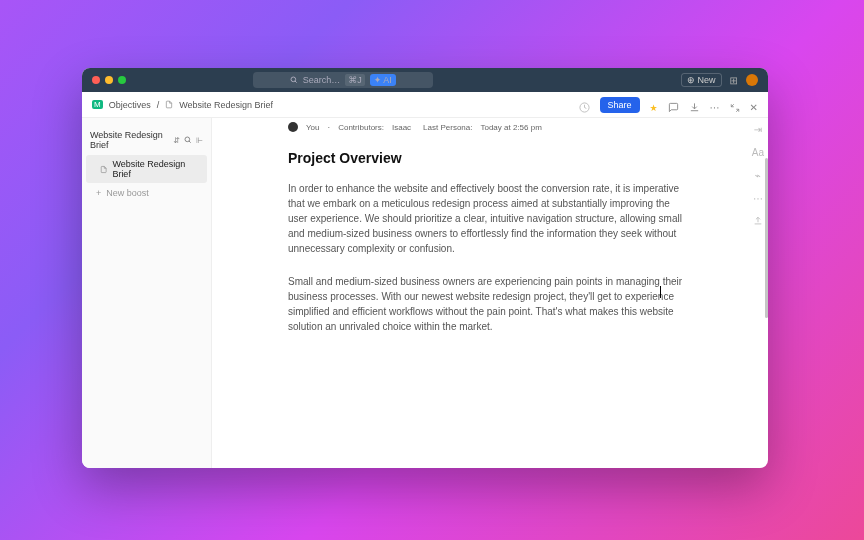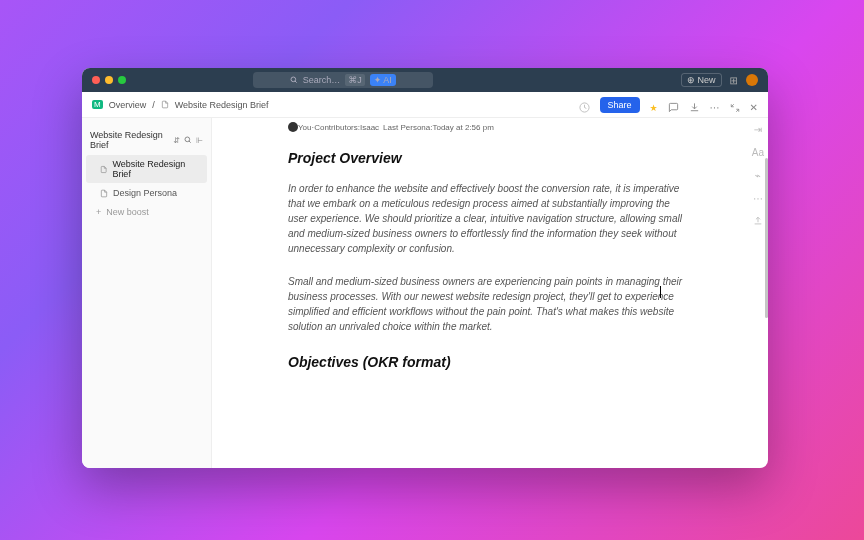--- a/index.html
+++ b/index.html
@@ -79,24 +79,24 @@
       padding: 8px 0;
       font-size: 9px;
     }
     .sb-header { padding: 4px 8px; display: flex; align-items: center; justify-content: space-between; color: #333; font-weight: 500; font-size: 9px;}
     .sb-icons { display: flex; gap: 4px; color: #888; font-size: 8px;}
     .sb-item { padding: 4px 8px 4px 14px; display: flex; align-items: center; gap: 5px; color: #555; cursor: pointer; margin: 1px 4px; border-radius: 3px;}
     .sb-item.active { background: #ececec; color: #222;}
     .sb-item-icon { font-size: 8px; color: #888; }
     .newpage { color: #999; padding: 4px 8px 4px 14px; display: flex; gap: 5px;}
     .content { flex: 1; overflow: hidden; position: relative; }
-    .doc-meta { padding: 4px 76px 8px 76px; display: flex; align-items: center; gap: 0; font-size: 8px; color: #666; }
+    .doc-meta { padding: 4px 76px 8px 76px; display: flex; align-items: center; gap: 8px; font-size: 8px; color: #666; }
     .meta-avatar { width: 10px; height: 10px; border-radius: 50%; background: #333; }
     .meta-label { font-weight: 500;}
-    .doc { padding: 8px 76px 20px 76px; color: #222; font-size: 10px; line-height: 1.5; font-style: italic;}
+    .doc { padding: 8px 76px 20px 76px; color: #222; font-size: 10px; line-height: 1.5;}
     .doc h2 { font-size: 14px; font-weight: 700; margin-bottom: 12px; color: #111;}
     .doc p { margin-bottom: 18px; color: #555; line-height: 1.5;}
     .doc ul { padding-left: 16px; list-style: disc;}
     .doc li { margin-bottom: 8px; color: #555;}
     .underline { text-decoration: underline; }
     .right-rail { position: absolute; right: 4px; top: 0; display: flex; flex-direction: column; gap: 12px; padding-top: 6px; color: #bbb; font-size: 10px; align-items: center;}
     .scrollbar { position: absolute; right: 0; top: 40px; width: 3px; height: 160px; background: #c5c5c5; border-radius: 2px;}
     .cursor { position: absolute; width: 1px; height: 12px; background: #000; left: 448px; top: 168px;}
     svg { display: block; }
   </style>
@@ -124,21 +124,21 @@
         <span>⊕</span>
           <span>New</span>
       </div>
       <span class="grid-icon">⊞</span>
       <div class="avatar-small"></div>
     </div>
   </div>
 
   <div class="toolbar">
     <span class="bc-badge">M</span>
-    <span>Overview</span>
+    <span>Objectives</span>
     <span>/</span>
     <svg width="8" height="9" viewBox="0 0 24 24" fill="none" stroke="#888" stroke-width="2">
         <path d="M14 2H6a2 2 0 0 0-2 2v16a2 2 0 0 0 2 2h12a2 2 0 0 0 2-2V8z"></path>
         <polyline points="14 2 14 8 20 8"></polyline>
       </svg>
     <span>Website Redesign Brief</span>
     <div class="toolbar-right">
       <svg width="11" height="11" viewBox="0 0 24 24" fill="none" stroke="#bbb" stroke-width="2">
           <circle cx="12" cy="12" r="10"></circle>
           <polyline points="12 6 12 12 16 14"></polyline>
@@ -172,48 +172,40 @@
           <span>⊩</span>
         </span>
       </div>
       <div class="sb-item active">
         <svg class="sb-item-icon" width="8" height="9" viewBox="0 0 24 24" fill="none" stroke="#888" stroke-width="2">
             <path d="M14 2H6a2 2 0 0 0-2 2v16a2 2 0 0 0 2 2h12a2 2 0 0 0 2-2V8z"></path>
             <polyline points="14 2 14 8 20 8"></polyline>
           </svg>
         <span>Website Redesign Brief</span>
       </div>
-      <div class="sb-item">
-        <svg class="sb-item-icon" width="8" height="9" viewBox="0 0 24 24" fill="none" stroke="#888" stroke-width="2">
-            <path d="M14 2H6a2 2 0 0 0-2 2v16a2 2 0 0 0 2 2h12a2 2 0 0 0 2-2V8z"></path>
-            <polyline points="14 2 14 8 20 8"></polyline>
-          </svg>
-        <span>Design Persona</span>
-      </div>
       <div class="newpage">
         <span>+</span>
         <span>New boost</span>
       </div>
     </div>
 
     <div class="content">
       <div class="doc-meta">
         <div class="meta-avatar"></div>
         <span class="meta-label">You</span>
         <span>·</span>
         <span>Contributors:</span>
         <span>Isaac</span>
         <span style="margin-left:4px;">Last Persona:</span>
         <span>Today at 2:56 pm</span>
       </div>
       <div class="doc">
         <h2>Project Overview</h2>
         <p>In order to enhance the website and effectively boost the conversion rate, it is imperative that we embark on a meticulous redesign process aimed at substantially improving the user experience. We should prioritize a clear, intuitive navigation structure, allowing small and medium-sized business owners to effortlessly find the information they seek without unnecessary complexity or confusion.</p>
         <p>Small and medium-sized business owners are experiencing pain points in managing their business processes. With our newest website redesign project, they'll get to experience simplified and efficient workflows without the pain point. That's what makes this website solution an unrivaled choice within the market.</p>
-        <h2>Objectives (OKR format)</h2>
       </div>
       <div class="right-rail">
         <span>⇥</span>
         <span style="font-size:10px;">Aa</span>
         <span>⌁</span>
         <span>⋯</span>
         <svg width="10" height="10" viewBox="0 0 24 24" fill="none" stroke="#bbb" stroke-width="2">
             <path d="M12 15 L12 3 M7 8 L12 3 L17 8 M4 19 L20 19"></path>
           </svg>
       </div>

